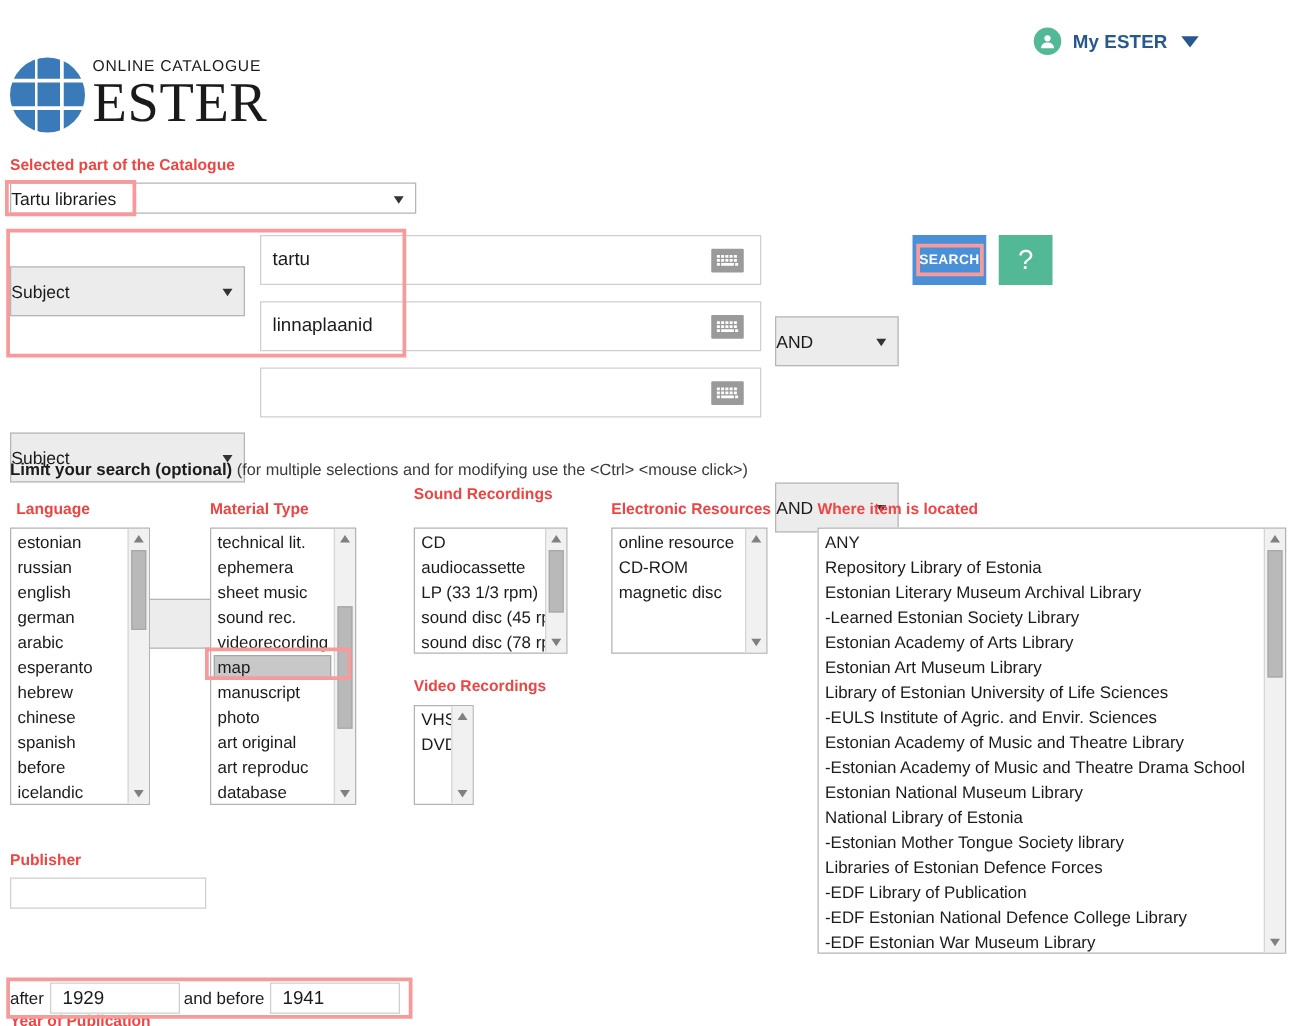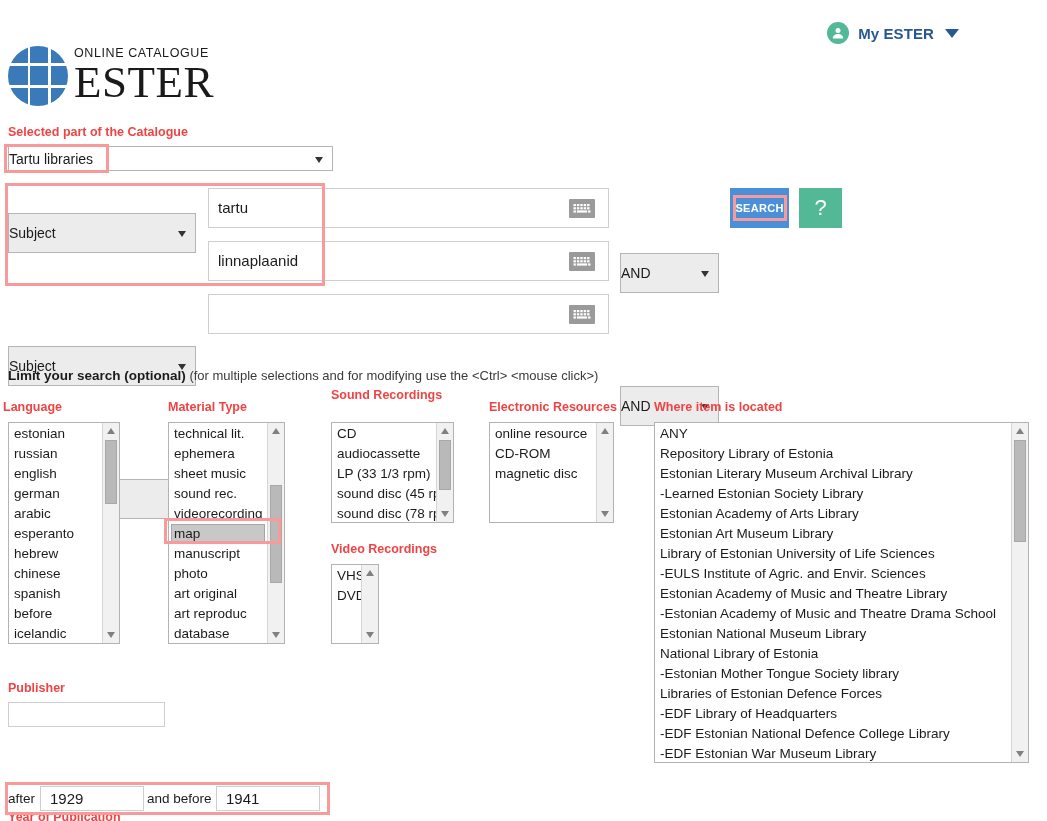--- a/index.html
+++ b/index.html
@@ -327,21 +327,21 @@
 
 <div id="search-button" style="left:730px; top:188px; width:59px; height:40px;">SEARCH</div>
 <div class="hl" style="left:733px; top:195px; width:54px; height:26px;"></div>
 <div id="help-button" style="left:799px; top:188px; width:43px; height:40px;">?</div>
 
 <div class="abs" style="left:8px; top:368px; white-space:nowrap;">
   <span style="font-weight:bold; font-size:13.5px; color:#1b1b1b;">Limit your search (optional)</span>
   <span style="font-size:13px; color:#3a3a3a;">(for multiple selections and for modifying use the &lt;Ctrl&gt; &lt;mouse click&gt;)</span>
 </div>
 
-<div class="section-label abs" style="left:3px; top:400px;">Language</div>
+<div class="section-label abs" style="left:13px; top:400px;">Language</div>
 <div class="listbox" style="left:8px; top:422px; width:112px; height:222px;">
   <div class="opts">
     <div class="opt">estonian</div>
     <div class="opt">russian</div>
     <div class="opt">english</div>
     <div class="opt">german</div>
     <div class="opt">arabic</div>
     <div class="opt">esperanto</div>
     <div class="opt">hebrew</div>
     <div class="opt">chinese</div>
@@ -430,21 +430,21 @@
     <div class="opt">Estonian Academy of Arts Library</div>
     <div class="opt">Estonian Art Museum Library</div>
     <div class="opt">Library of Estonian University of Life Sciences</div>
     <div class="opt">-EULS Institute of Agric. and Envir. Sciences</div>
     <div class="opt">Estonian Academy of Music and Theatre Library</div>
     <div class="opt">-Estonian Academy of Music and Theatre Drama School</div>
     <div class="opt">Estonian National Museum Library</div>
     <div class="opt">National Library of Estonia</div>
     <div class="opt">-Estonian Mother Tongue Society library</div>
     <div class="opt">Libraries of Estonian Defence Forces</div>
-    <div class="opt">-EDF Library of Headquarters</div>
+    <div class="opt">-EDF Library of Publication</div>
     <div class="opt">-EDF Estonian National Defence College Library</div>
     <div class="opt">-EDF Estonian War Museum Library</div>
   </div>
   <div class="scrollbar">
     <span class="arrow-up"></span>
     <span class="thumb" style="top:17px; height:100px;"></span>
     <span class="arrow-dn"></span>
   </div>
 </div>
 

